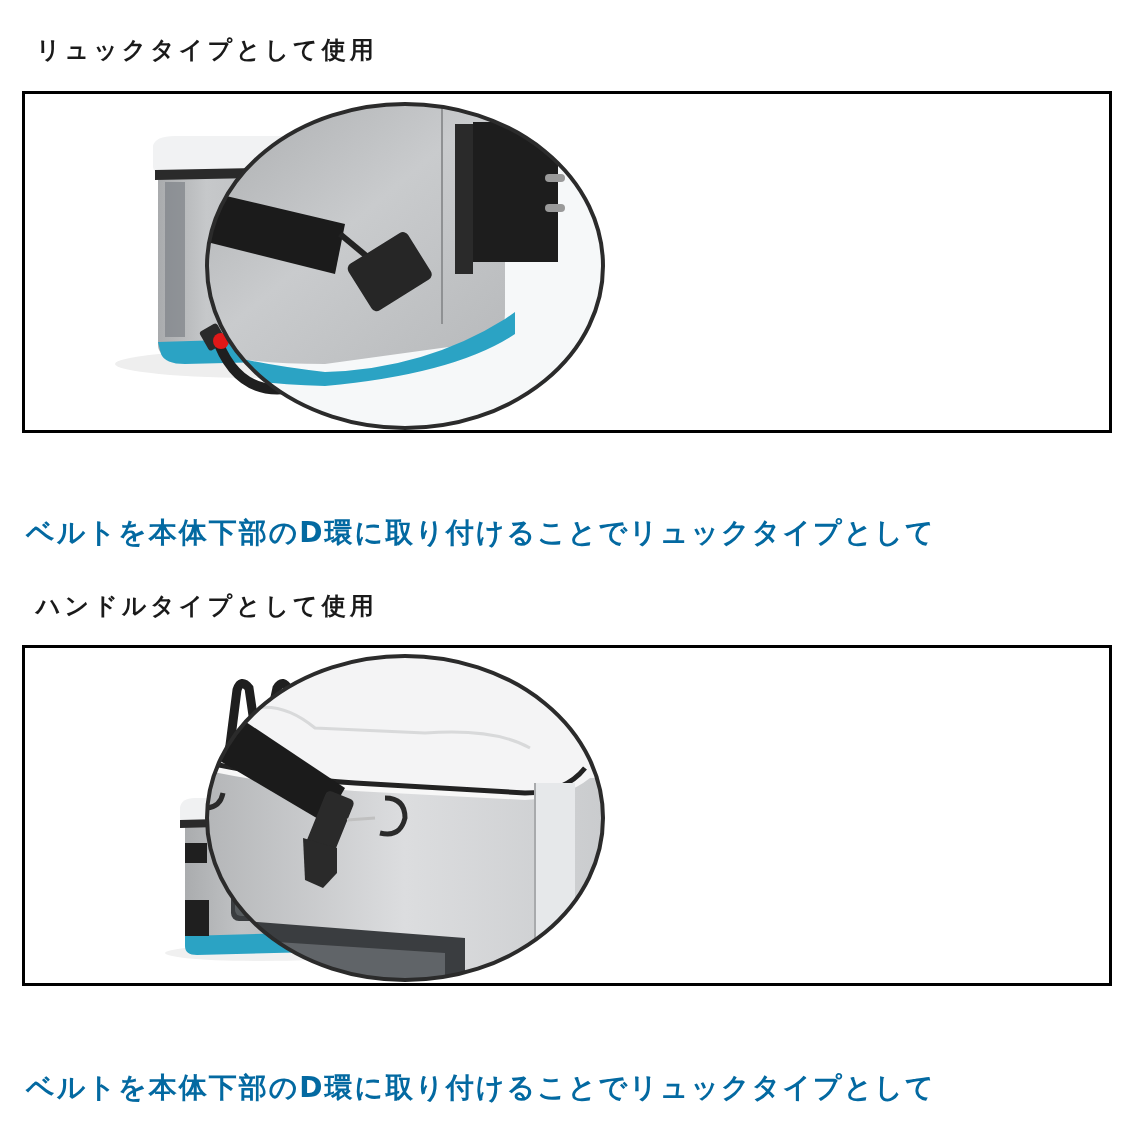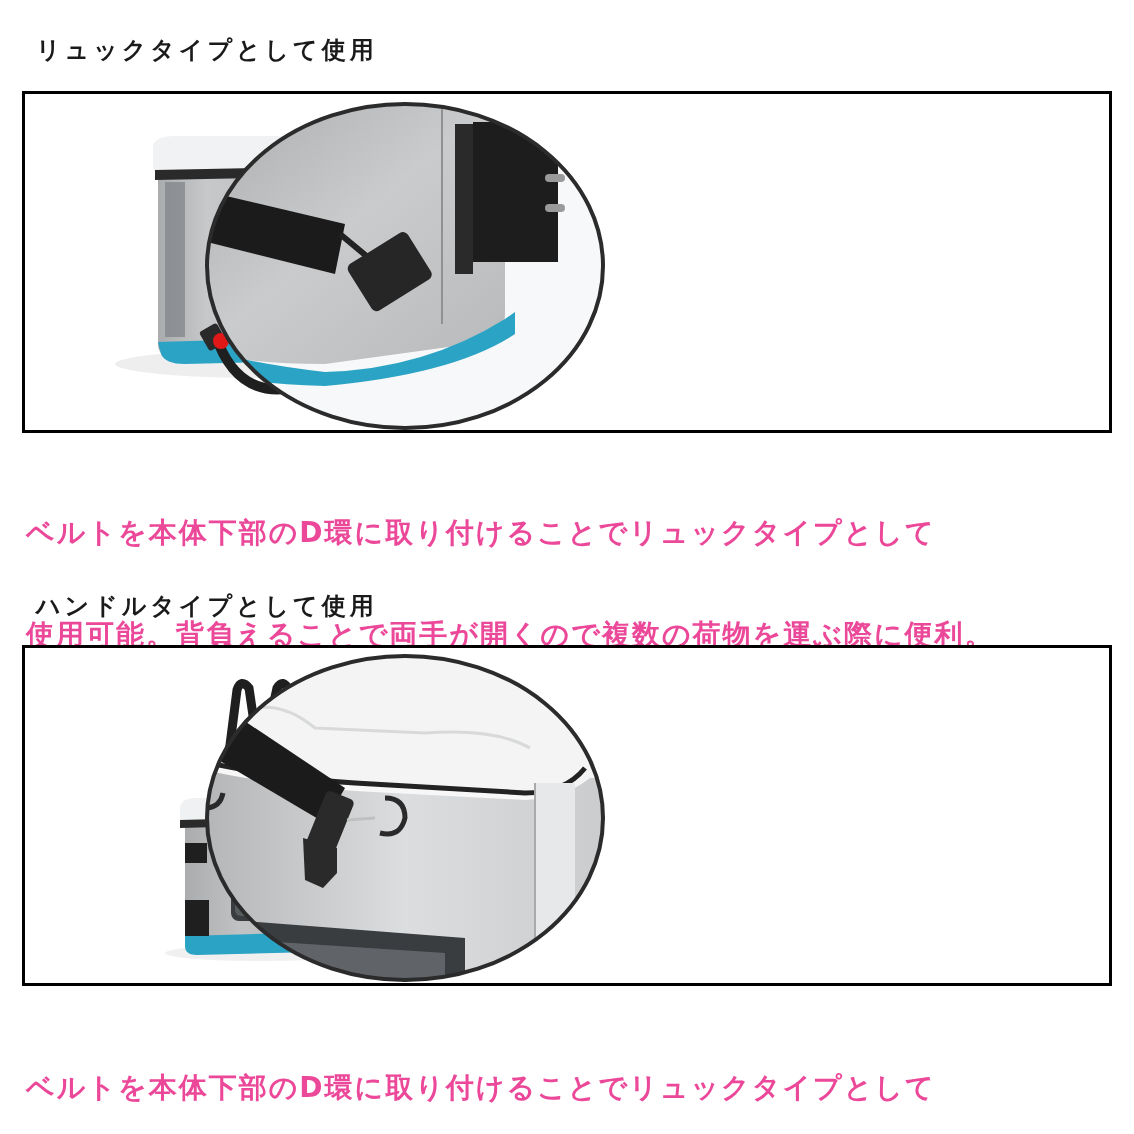--- a/index.html
+++ b/index.html
@@ -7,21 +7,21 @@
     body { position: relative; font-family: "DejaVu Sans", sans-serif; color: #111; }
 
     .heading {
       position: absolute; left: 36px;
       font-size: 24px; font-weight: bold; letter-spacing: 4px; line-height: 1;
       color: #1a1a1a;
     }
     .desc {
       position: absolute; left: 26px;
       font-size: 28px; font-weight: bold; letter-spacing: 2px; line-height: 34px;
-      color: #ec4899;
+      color: #0369a1;
       white-space: pre;
     }
     .panel {
       position: absolute; left: 22px; width: 1090px;
       border: 3px solid #000; background: #fff; overflow: hidden;
     }
     .panel svg { position: absolute; left: 0; top: 0; }
   </style>
 </head>
 <body>
@@ -97,21 +97,20 @@
         <line x1="315" y1="140" x2="345" y2="165" stroke="#222" stroke-width="6"></line>
         <rect x="330" y="150" width="70" height="55" rx="6" fill="#262626" transform="rotate(-32 365 178)"></rect>
       </g>
       <ellipse cx="380" cy="172" rx="198" ry="162" fill="none" stroke="#2b2b2b" stroke-width="4"></ellipse>
     </g>
   </svg>
 </div>
 
 <div class="desc" style="top:448px;">
   <div>ベルトを本体下部のD環に取り付けることでリュックタイプとして</div>
-  <div>使用可能。背負えることで両手が開くので複数の荷物を運ぶ際に便利。</div>
 </div>
 
 <div class="heading" style="top:594px;">ハンドルタイプとして使用</div>
 
 <div class="panel" style="top:645px; height:341px;">
   <svg width="1084" height="335" viewBox="0 0 1084 335">
     <defs>
       <linearGradient id="bodyG2" x1="0" x2="1" y1="0" y2="0">
         <stop offset="0" stop-color="#aaacae"></stop>
         <stop offset="0.4" stop-color="#c0c2c4"></stop>

